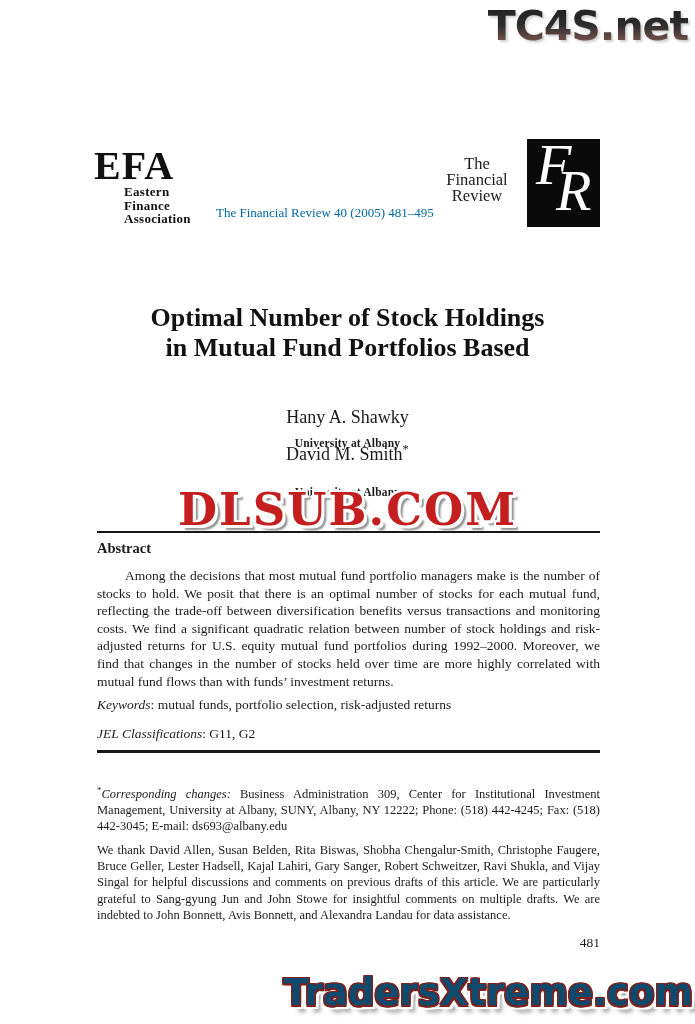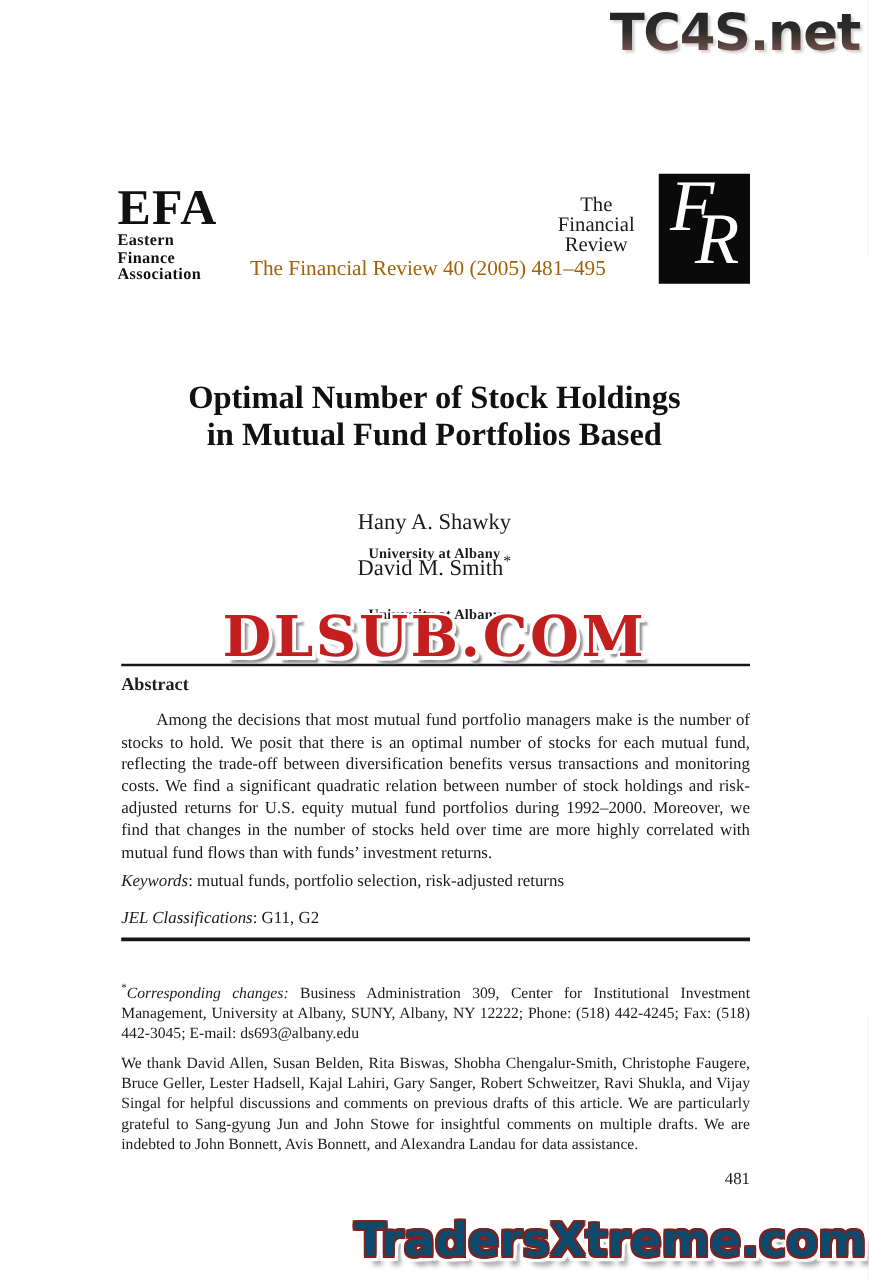--- a/index.html
+++ b/index.html
@@ -46,22 +46,22 @@
       -1.5px 1.5px 0 #7c221f, 0 1.5px 0 #7c221f, 1.5px 1.5px 0 #7c221f,
       -4px -4px 1px #ffffff, 0 -4px 1px #ffffff, 4px -4px 1px #ffffff,
       -4px 0 1px #ffffff, 4px 0 1px #ffffff,
       -4px 4px 1px #ffffff, 0 4px 1px #ffffff, 4px 4px 1px #ffffff,
       6px 7px 4px rgba(135,135,135,0.8);
   }
 
   
   .efa { left: 94px; top: 147px; color: #111; }
   .efa-acronym { font-size: 40px; font-weight: bold; line-height: 38px; letter-spacing: 1px; }
-  .efa-line { font-size: 13px; font-weight: bold; line-height: 13.5px; letter-spacing: 0.3px; }
-  .citation { left: 200px; top: 205px; font-size: 17px; color: #a16207; }
+  .efa-line { font-size: 13px; font-weight: bold; line-height: 13.5px; letter-spacing: 0.3px; margin-left: 30px; }
+  .citation { left: 216px; top: 205px; font-size: 13px; color: #0369a1; }
   .journal-name { left: 435px; top: 156px; width: 84px; text-align: center;
     font-size: 16.5px; line-height: 16px; color: #1a1a1a; }
   .fr-box { left: 527px; top: 139px; width: 73px; height: 88px; background: #0a0a0a; }
   .fr-letter { position: absolute; color: #fff; font-style: italic;
     font-family: "Liberation Serif", serif; font-size: 58px; line-height: 1; }
   .fr-f { left: 9px; top: -3px; }
   .fr-r { left: 29px; top: 23px; }
 
   
   .title { left: 0; right: 0; top: 303px; text-align: center;

